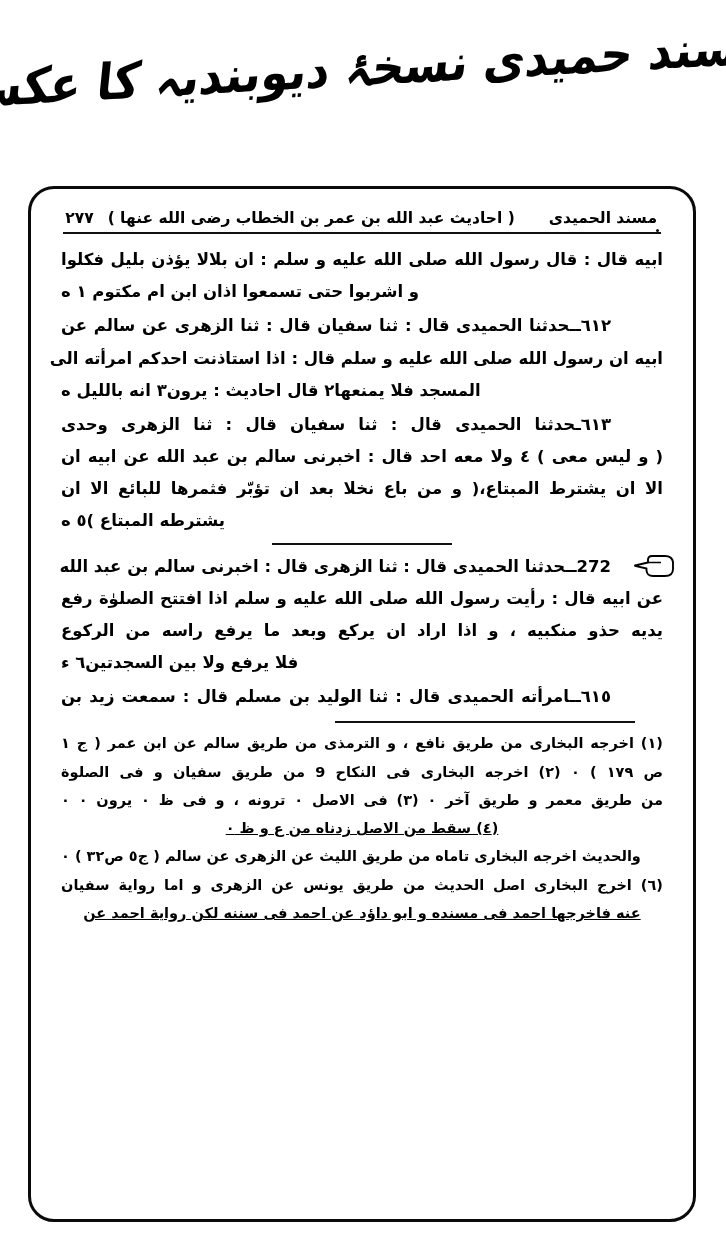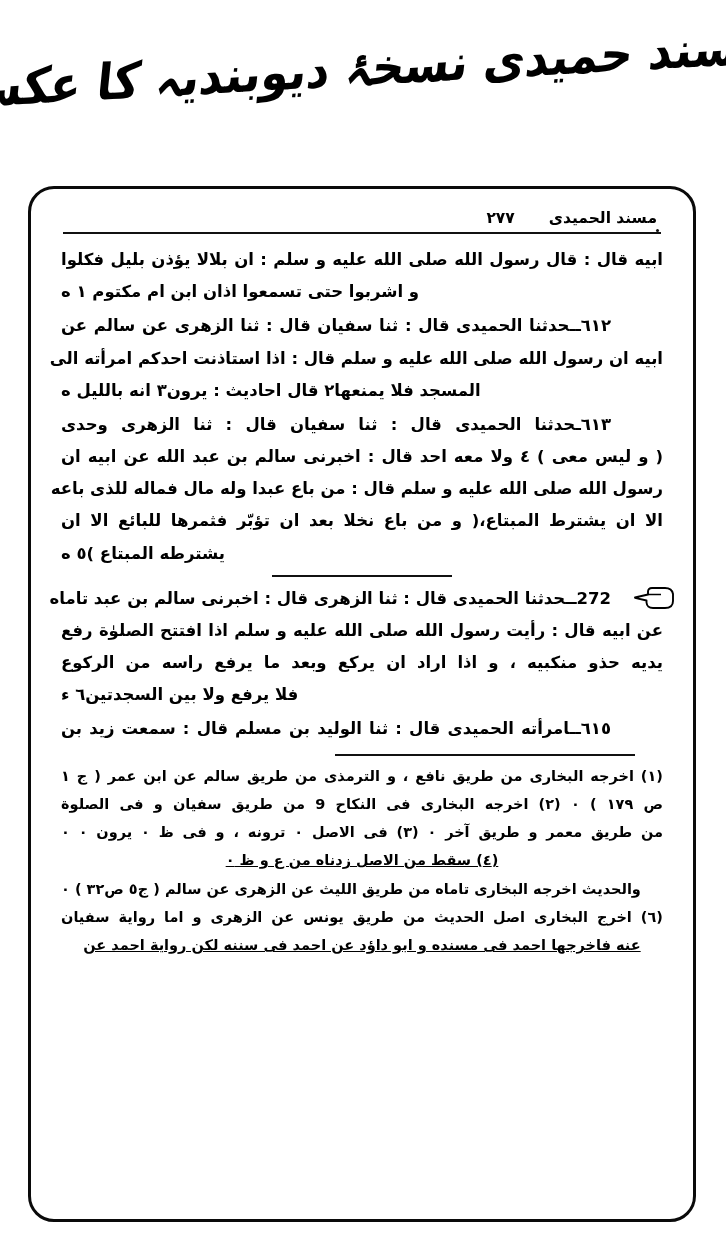--- a/index.html
+++ b/index.html
@@ -164,54 +164,54 @@
 
 <div class="page-heading">
   <div class="page-heading-text">مسند حميدى نسخۂ ديوبنديہ كا عكس</div>
 </div>
 
 <div class="scan-frame">
   <div class="frame-inner">
 
     <div class="running-header">
       <span class="rh-book">مسند الحميدى</span>
+      <span class="rh-chapter">( احاديث عبد الله بن عمر بن الخطاب رضى الله عنها )</span>
       <span class="rh-page">٢٧٧</span>
     </div>
     <div class="header-rule"></div>
 
     <div class="body-text">
 
       <div class="hadith-block">
         <span class="hadith-line">ابيه قال : قال رسول الله صلى الله عليه و سلم : ان بلالا يؤذن بليل فكلوا</span>
         <span class="hadith-line tail-left">و اشربوا حتى تسمعوا اذان ابن ام مكتوم ١ ه</span>
       </div>
 
       <div class="hadith-block">
         <span class="hadith-line indent-first"><span>٦١٢</span><span>ــ</span><span>حدثنا الحميدى قال : ثنا سفيان قال : ثنا الزهرى عن سالم عن</span></span>
         <span class="hadith-line">ابيه ان رسول الله صلى الله عليه و سلم قال : اذا استاذنت احدكم امرأته الى</span>
         <span class="hadith-line tail-left">المسجد فلا يمنعها٢ قال احاديث : يرون٣ انه بالليل ه</span>
       </div>
 
       <div class="hadith-block">
         <span class="hadith-line indent-first"><span>٦١٣</span><span>ـ</span><span>حدثنا الحميدى قال : ثنا سفيان قال : ثنا الزهرى وحدى</span></span>
         <span class="hadith-line">( و ليس معى ) ٤ ولا معه احد قال : اخبرنى سالم بن عبد الله عن ابيه ان</span>
-        <span class="hadith-line bold-line">رسول الله صلى الله عليه و سلم قال : من باع عبدا وله مال فماله للذى باعه</span>
         <span class="hadith-line bold-line">الا ان يشترط المبتاع،( و من باع نخلا بعد ان تؤبّر فثمرها للبائع الا ان</span>
         <span class="hadith-line bold-line tail-left">يشترطه المبتاع )٥ ه</span>
         <div class="section-divider"></div>
       </div>
 
       <div class="hadith-block">
         <span class="manicule">
           <svg viewBox="0 0 46 26" width="46" height="26" aria-hidden="true">
             <path d="M4 12.5 L17 9.5 L17 6.5 Q17 3 21 3 L34 3 Q41 3 42 9 L42 16 Q42 23 34 23 L22 23 Q16 23 15.5 17.5 L15.5 15.5 L4 12.8 Z" fill="#fff" stroke="#000" stroke-width="1.9" stroke-linejoin="round"></path>
             <path d="M17 9.5 L30 9.5" stroke="#000" stroke-width="1.5" fill="none"></path>
           </svg>
         </span>
-        <span class="hadith-line indent-first"><span>272</span><span>ــ</span><span>حدثنا الحميدى قال : ثنا الزهرى قال : اخبرنى سالم بن عبد تاماه</span></span>
+        <span class="hadith-line indent-first"><span>272</span><span>ــ</span><span>حدثنا الحميدى قال : ثنا الزهرى قال : اخبرنى سالم بن عبد الله</span></span>
         <span class="hadith-line">عن ابيه قال : رأيت رسول الله صلى الله عليه و سلم اذا افتتح الصلوٰة رفع</span>
         <span class="hadith-line">يديه حذو منكبيه ، و اذا اراد ان يركع وبعد ما يرفع راسه من الركوع</span>
         <span class="hadith-line tail-left">فلا يرفع ولا بين السجدتين٦ ء</span>
       </div>
 
       <div class="hadith-block">
         <span class="hadith-line indent-first"><span>٦١٥</span><span>ــ</span><span>امرأته الحميدى قال : ثنا الوليد بن مسلم قال : سمعت زيد بن</span></span>
       </div>
 
     </div>

